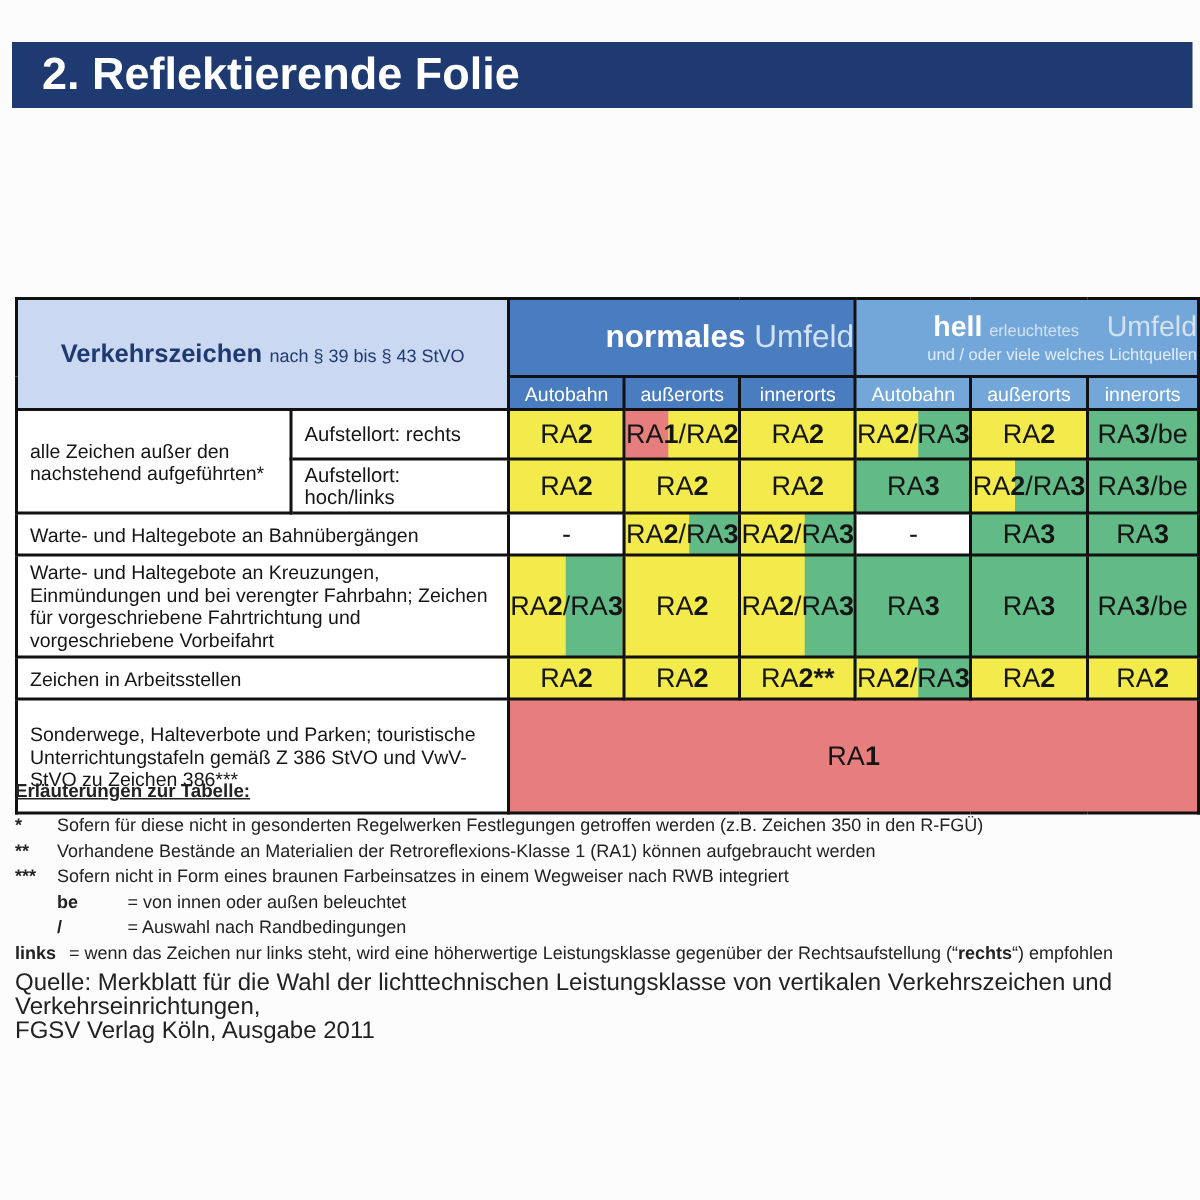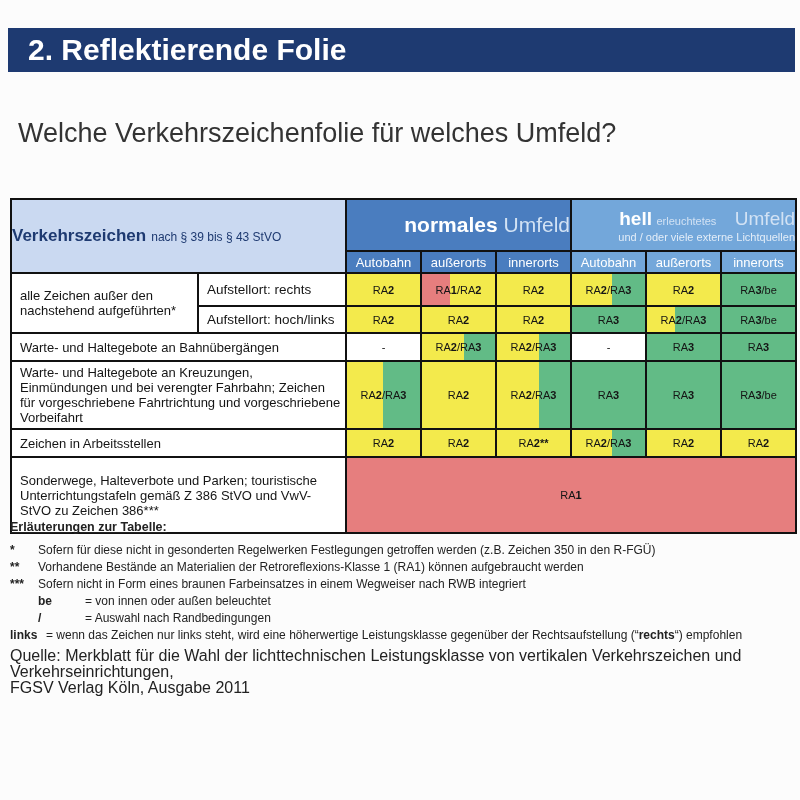--- a/index.html
+++ b/index.html
@@ -9,61 +9,60 @@
                background:var(--navy); color:#fff; font-size:30px; font-weight:bold;
                line-height:44px; padding-left:20px; box-sizing:border-box; }
 
   .page-title { position:absolute; left:18px; top:118px; font-size:27px; color:#333; }
 
   table.foil-table { position:absolute; left:10px; top:198px; border-collapse:collapse;
                      table-layout:fixed; border:1px solid #111; }
   .foil-table td { border:2px solid #111; box-sizing:border-box; padding:0;
                    vertical-align:middle; color:#151515; }
 
-  td.corner { background:var(--cornerBg); color:var(--navy);margin-left:44px; }
+  td.corner { background:var(--cornerBg); text-align:center; color:var(--navy);margin-left:44px; }
   .corner-main { font-weight:bold; font-size:17px; }
   .corner-suffix { font-size:12px; margin-left:5px; }
 
   td.group { text-align:right; color:#fff; }
   td.group.normal { background:var(--normalBlue); font-size:21px; }
   td.group.hell   { background:var(--hellBlue); }
   .g-bold { font-weight:bold; color:#fff; }
   .group.hell .g-bold, .group.hell .g-rest { font-size:19px;padding-left:14px; }
   .g-rest  { color:#d2e2f4; }
   .g-small { font-size:11px; color:#d2e2f4; }
   .g-line2 { font-size:11px; color:#e3edf8; margin-top:1px; }
 
   td.sub { text-align:center; color:#fff; font-size:13px; }
   td.sub.n { background:var(--normalBlue); }
   td.sub.h { background:var(--hellBlue); }
 
   td.lbl    { background:#fff; text-align:left; padding:3px 4px 3px 8px; font-size:13px; line-height:15px; }
   td.sublbl { background:#fff; text-align:left; padding:2px 8px; font-size:13.5px; }
-  td.ra     { text-align:center; font-size:11px; }
+  td.ra     { text-align:center; font-size:18px; }
   td.ra b   { font-weight:bold; }
 
   .expl { position:absolute; left:10px; top:520px; width:782px; font-size:12px; color:#222; }
   .expl-title { font-weight:bold; text-decoration:underline; font-size:12.5px; margin-bottom:8px; }
   .expl-line { display:flex; line-height:17px; }
   .expl-line .marker { font-weight:bold; flex:0 0 28px; }
   .expl-line.wide .marker  { flex-basis:47px;padding-left:28px; }
   .expl-line.links .marker { flex-basis:36px; }
 
   .source { position:absolute; left:10px; top:648px; font-size:16px; color:#222; line-height:16px; }
 </style>
 </head>
 <body>
 
 <div class="page">
 
   <div class="title-bar">
     <span>2. Reflektierende Folie</span>
   </div>
 
-  <div class="page-title">Welche Verkehrszeichenfolie für welches Umfeld?</div>
 
   <table class="foil-table">
     <colgroup>
       <col style="width:187px">
         <col style="width:148px">
       <col style="width:75px">
         <col style="width:75px">
         <col style="width:75px">
       <col style="width:75px">
         <col style="width:75px">
@@ -77,21 +76,21 @@
       <td class="group normal" colspan="3">
         <span class="g-bold">normales</span>
         <span class="g-rest">Umfeld</span>
       </td>
       <td class="group hell" colspan="3">
         <div>
           <span class="g-bold">hell</span>
           <span class="g-small">erleuchtetes</span>
           <span class="g-rest">Umfeld</span>
         </div>
-        <div class="g-line2">und / oder viele externe Lichtquellen</div>
+        <div class="g-line2">und / oder viele welches Lichtquellen</div>
       </td>
     </tr>
     <tr style="height:22px">
       <td class="sub n">Autobahn</td>
       <td class="sub n">außerorts</td>
       <td class="sub n">innerorts</td>
       <td class="sub h">Autobahn</td>
       <td class="sub h">außerorts</td>
       <td class="sub h">innerorts</td>
     </tr>

